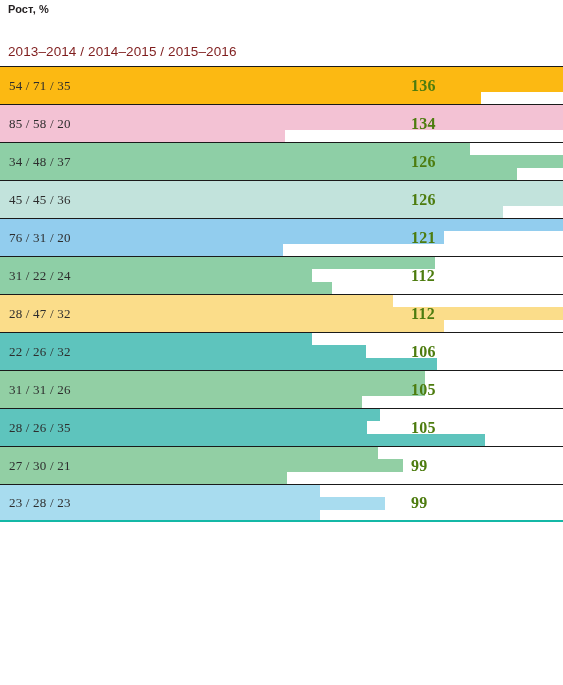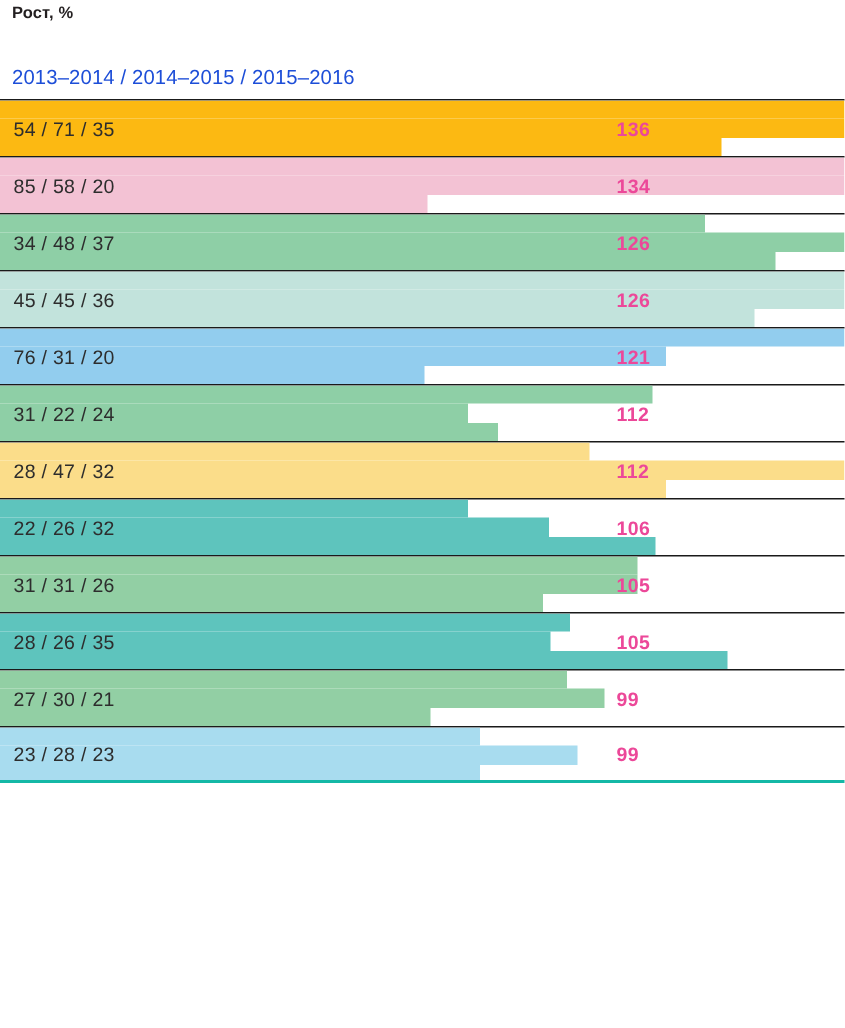--- a/index.html
+++ b/index.html
@@ -13,31 +13,31 @@
   .wrap{position:relative;width:563px;height:685px;}
 
   
   .chart-title{
     position:absolute;left:8px;top:3px;
     font-size:11px;font-weight:bold;letter-spacing:.1px;
     color:#231f20;
   }
   .col-head-years{
     position:absolute;left:8px;top:44px;
-    font-size:13.5px;letter-spacing:.1px;color:#1d4ed8;
+    font-size:13.5px;letter-spacing:.1px;color:#7f1d1d;
     white-space:nowrap;
   }
   .col-head-score{
     position:absolute;left:411px;top:26px;
     font-size:13px;line-height:16px;color:#3a3a3a;
     white-space:nowrap;
   }
 
   
-  .rows{position:absolute;left:0;top:66px;width:563px;}
+  .rows{position:absolute;left:0;top:66px;width:563px;font-family:Liberation Serif, serif;}
   .row{
     position:relative;
     width:563px;height:38px;
     border-top:1px solid #1a1a1a;
     overflow:hidden;
     box-sizing:border-box;
   }
   .row:last-child{border-bottom:2px solid #14b8a6;}
   .bars{position:absolute;left:0;top:0;width:563px;height:100%;}
   .bar{position:absolute;left:0;height:12.34px;}
@@ -45,22 +45,22 @@
   .bar.b2{top:12.34px;}
   .bar.b3{top:24.68px;}
 
   .row-label{
     position:absolute;left:9px;top:50%;transform:translateY(-50%);
     font-size:13px;letter-spacing:.2px;
     color:#2d2d2d;white-space:nowrap;z-index:3;
   }
   .row-score{
     position:absolute;left:411px;top:50%;transform:translateY(-50%);
-    font-size:13px;font-weight:bold;letter-spacing:.3px;
-    color:#ec4899;z-index:3;
+    font-size:16px;font-weight:bold;letter-spacing:.3px;
+    color:#4d7c0f;z-index:3;
   }
 </style>
 </head>
 <body>
 
 <div class="wrap">
 
   <div class="chart-title">Рост, %</div>
 
   <div class="col-head-years">2013–2014 / 2014–2015 / 2015–2016</div>

